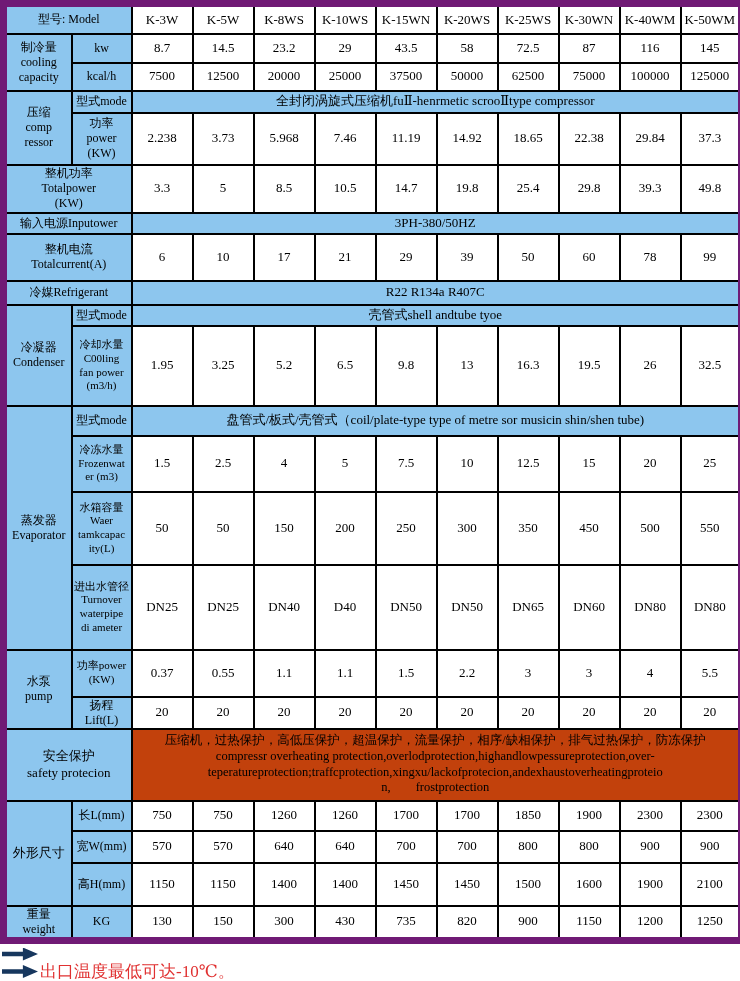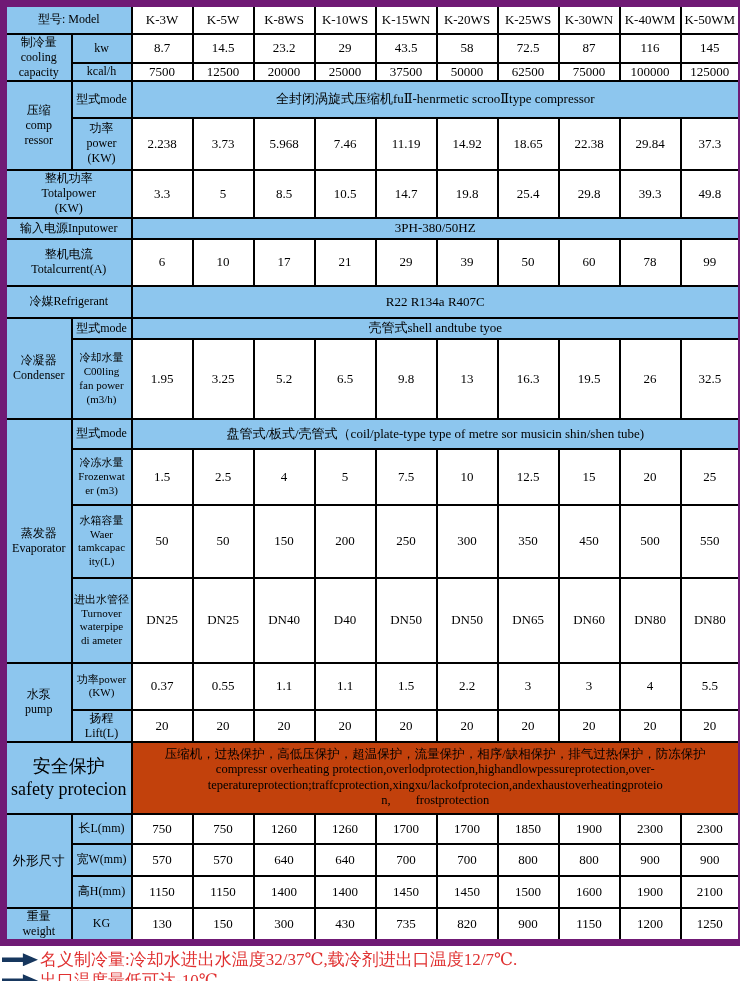--- a/index.html
+++ b/index.html
@@ -91,35 +91,35 @@
         <td class="val">14.5</td>
         <td class="val">23.2</td>
         <td class="val">29</td>
         <td class="val">43.5</td>
         <td class="val">58</td>
         <td class="val">72.5</td>
         <td class="val">87</td>
         <td class="val">116</td>
         <td class="val">145</td>
   </tr>
-  <tr style="height:18px">
+  <tr style="height:28px">
     <th class="blue lbl">kcal/h</th>
     <td class="val">7500</td>
         <td class="val">12500</td>
         <td class="val">20000</td>
         <td class="val">25000</td>
         <td class="val">37500</td>
         <td class="val">50000</td>
         <td class="val">62500</td>
         <td class="val">75000</td>
         <td class="val">100000</td>
         <td class="val">125000</td>
   </tr>
 
-  <tr style="height:37px">
+  <tr style="height:22px">
     <th rowspan="2" class="blue lbl">压缩
 comp
 ressor</th>
     <th class="blue lbl">型式mode</th>
     <td colspan="10" class="merged">全封闭涡旋式压缩机fuⅡ-henrmetic scrooⅡtype compressor</td>
   </tr>
   <tr style="height:52px">
     <th class="blue lbl">功率
 power
 (KW)</th>
@@ -164,21 +164,21 @@
         <td class="val">17</td>
         <td class="val">21</td>
         <td class="val">29</td>
         <td class="val">39</td>
         <td class="val">50</td>
         <td class="val">60</td>
         <td class="val">78</td>
         <td class="val">99</td>
   </tr>
 
-  <tr style="height:32px">
+  <tr style="height:24px">
     <th colspan="2" class="blue lbl">冷媒Refrigerant</th>
     <td colspan="10" class="merged">R22 R134a R407C</td>
   </tr>
 
   <tr style="height:21px">
     <th rowspan="2" class="blue lbl">冷凝器
 Condenser</th>
     <th class="blue lbl">型式mode</th>
     <td colspan="10" class="merged">壳管式shell andtube tyoe</td>
   </tr>
@@ -278,21 +278,21 @@
         <td class="val">20</td>
         <td class="val">20</td>
         <td class="val">20</td>
         <td class="val">20</td>
         <td class="val">20</td>
         <td class="val">20</td>
         <td class="val">20</td>
   </tr>
 
   <tr style="height:72px">
-    <th colspan="2" class="blue lbl" style="font-size:18px">安全保护
+    <th colspan="2" class="blue lbl" style="font-size:13px">安全保护
 safety protecion</th>
     <td colspan="10" class="safety-text">压缩机，过热保护，高低压保护，超温保护，流量保护，相序/缺相保护，排气过热保护，防冻保护
 compressr overheating protection,overlodprotection,highandlowpessureprotection,over-
 teperatureprotection;traffcprotection,xingxu/lackofprotecion,andexhaustoverheatingproteio
 n,　　frostprotection</td>
   </tr>
 
   <tr style="height:30px">
     <th rowspan="3" class="blue lbl" style="font-size:13px">外形尺寸</th>
     <th class="blue lbl">长L(mm)</th>
@@ -313,21 +313,21 @@
         <td class="val">570</td>
         <td class="val">640</td>
         <td class="val">640</td>
         <td class="val">700</td>
         <td class="val">700</td>
         <td class="val">800</td>
         <td class="val">800</td>
         <td class="val">900</td>
         <td class="val">900</td>
   </tr>
-  <tr style="height:32px">
+  <tr style="height:43px">
     <th class="blue lbl">高H(mm)</th>
     <td class="val">1150</td>
         <td class="val">1150</td>
         <td class="val">1400</td>
         <td class="val">1400</td>
         <td class="val">1450</td>
         <td class="val">1450</td>
         <td class="val">1500</td>
         <td class="val">1600</td>
         <td class="val">1900</td>
@@ -348,19 +348,18 @@
         <td class="val">1150</td>
         <td class="val">1200</td>
         <td class="val">1250</td>
   </tr>
 </tbody>
   </table>
 
 <div class="notes">
   <div class="note-line">
     <span class="note-arrow"></span>
-    <span class="note-text">名义制冷量:冷却水进出水温度32/37℃,载冷剂进出口温度12/7℃.</span>
   </div>
   <div class="note-line">
     <span class="note-arrow"></span>
     <span class="note-text">出口温度最低可达-10℃。</span>
   </div>
 </div>
 
 </body></html>

